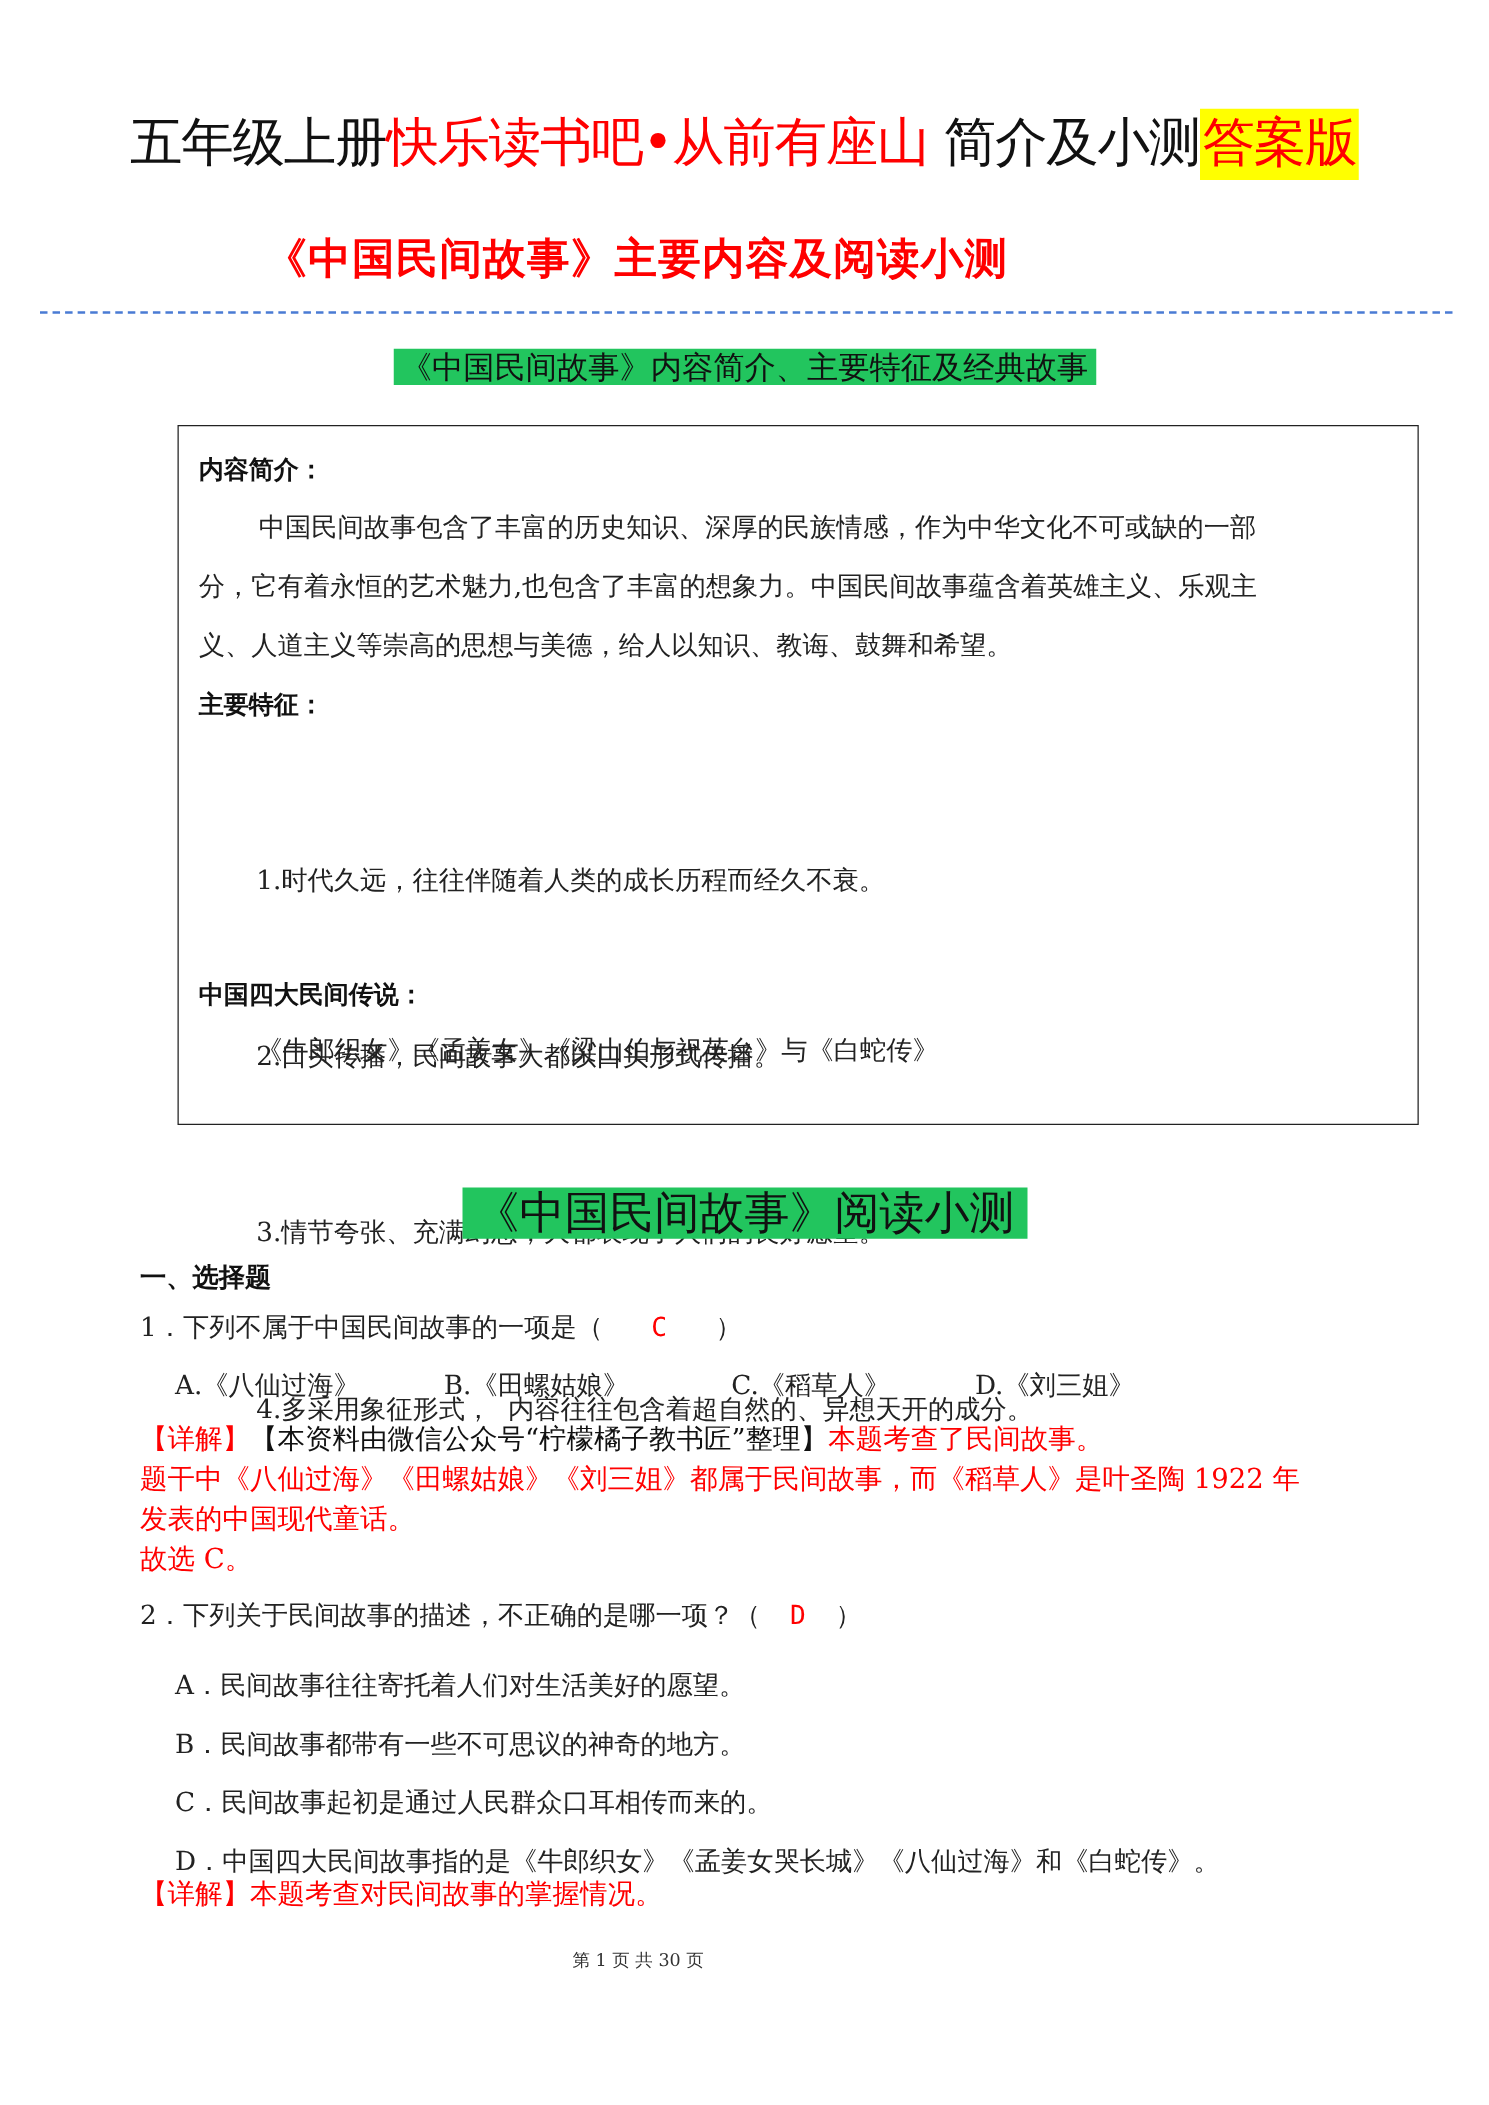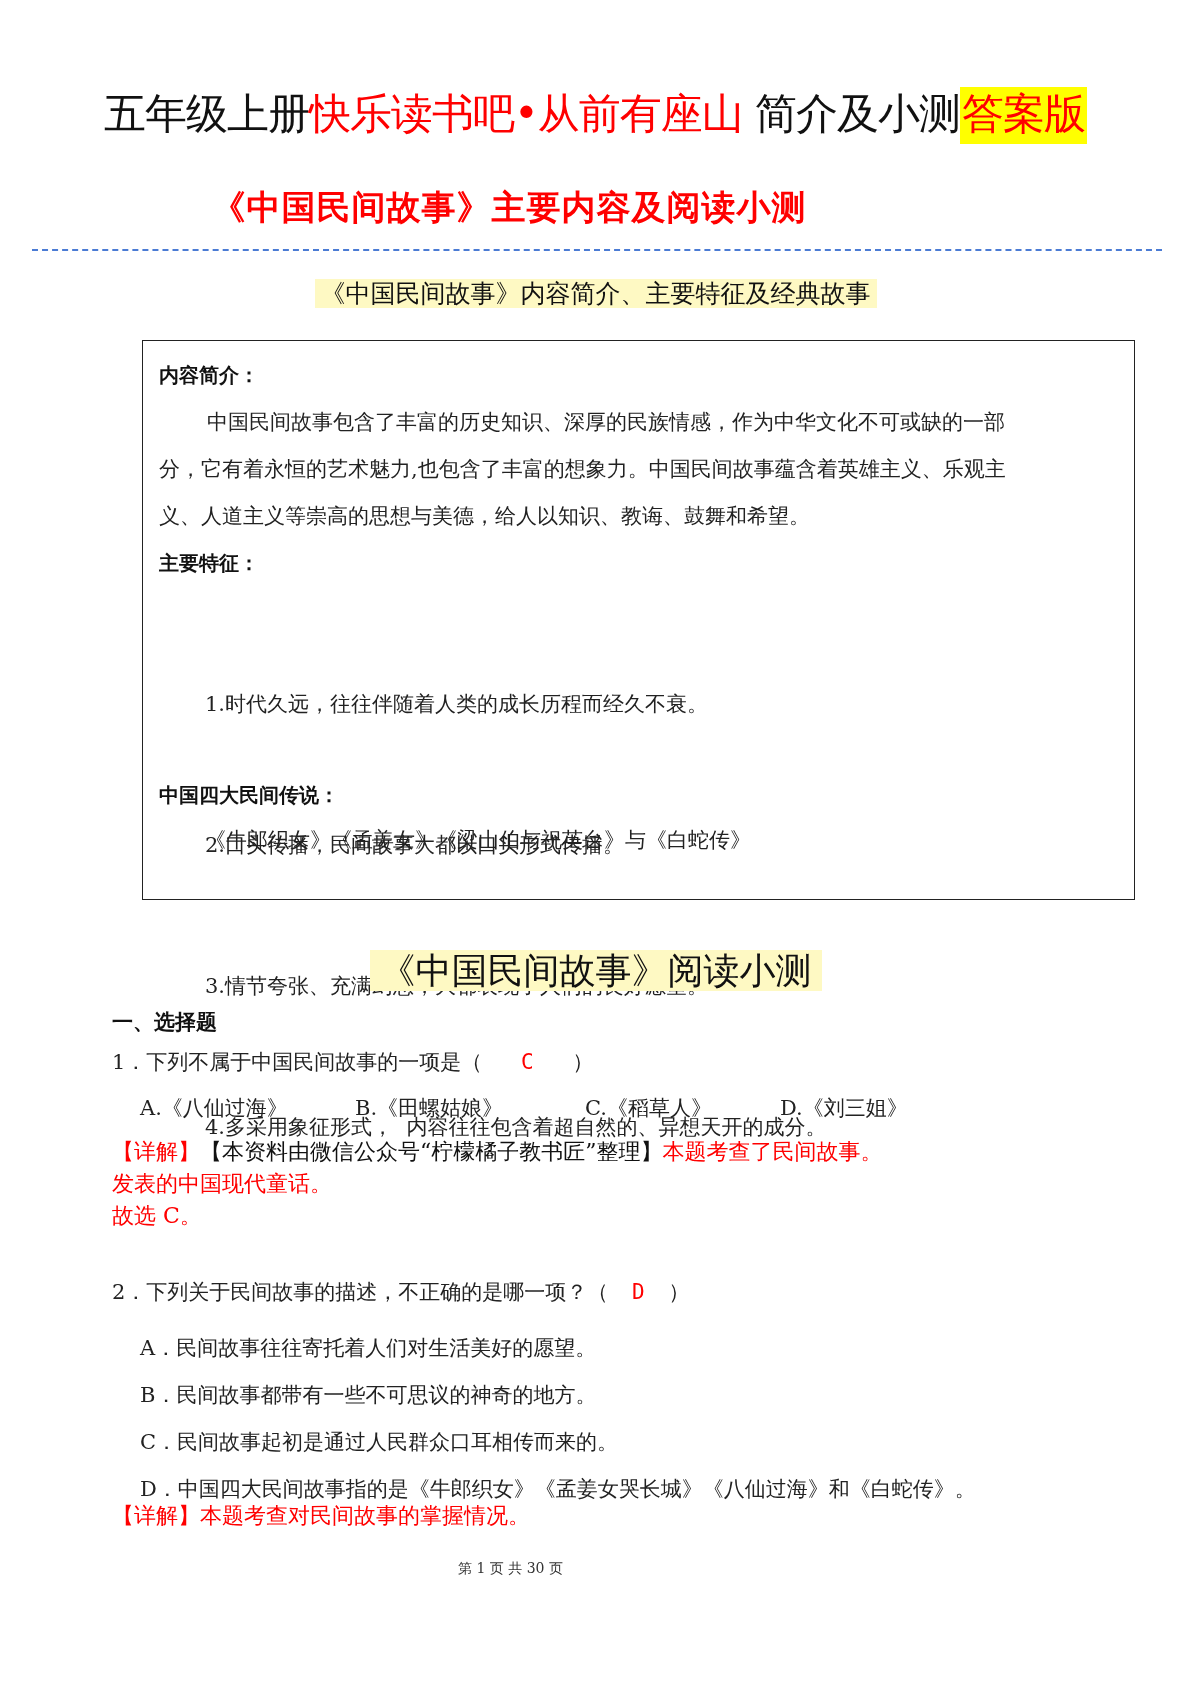--- a/index.html
+++ b/index.html
@@ -19,21 +19,21 @@
     left: 0; width: 1018px; top: 184px; text-align: center;
     font-family: "DejaVu Sans", "Liberation Sans", sans-serif;
     font-size: 34px; line-height: 46px; font-weight: bold; color: #ff0000; letter-spacing: 1px;
   }
   .dash {
     left: 32px; width: 1130px; top: 249px; height: 0;
     border-top: 2px dashed #4a7bd4;
   }
   .section-head {
     font-family: "DejaVu Sans", "Liberation Sans", sans-serif;
-    font-size: 25px; line-height: 36px; background: #fef9c3; padding: 0 6px; white-space: nowrap;
+    font-size: 25px; line-height: 36px; background: #22c55e; padding: 0 6px; white-space: nowrap;
   }
   .box {
     left: 103px; top: 340px; width: 993px; height: 560px;
     border: 1px solid #222; box-sizing: border-box; margin-left: 39px;
   }
   .label {
     font-family: "DejaVu Sans", "Liberation Sans", sans-serif;
     font-weight: bold; font-size: 20px; line-height: 28px;
   }
   .para {
@@ -86,20 +86,21 @@
 <div class="abs label" style="left:112px;top:1008px;font-size:21px;">一、选择题</div>
 
 <div class="abs q" style="left:112px;top:1047px;">
   <span>1．下列不属于中国民间故事的一项是（</span><span style="display:inline-block;width:90px;text-align:center;" class="ans">C</span><span>）</span>
 </div>
 <div class="abs q" style="left:140px;top:1093px;">
   <span style="display:inline-block;width:215px;">A.《八仙过海》</span><span style="display:inline-block;width:230px;">B.《田螺姑娘》</span><span style="display:inline-block;width:195px;">C.《稻草人》</span><span>D.《刘三姐》</span>
 </div>
 <div class="abs exp" style="left:112px;top:1136px;">
   <div><span>【详解】</span><span class="black">【本资料由微信公众号“柠檬橘子教书匠”整理】</span><span>本题考查了民间故事。</span></div>
+  <div>题干中《八仙过海》《田螺姑娘》《刘三姐》都属于民间故事，而《稻草人》是叶圣陶 1922 年</div>
   <div>发表的中国现代童话。</div>
   <div>故选 C。</div>
 </div>
 
 <div class="abs q" style="left:112px;top:1277px;">
   <span>2．下列关于民间故事的描述，不正确的是哪一项？（</span><span style="display:inline-block;width:60px;text-align:center;" class="ans">D</span><span>）</span>
 </div>
 <div class="abs q" style="left:140px;top:1325px;line-height:47px;">
   <div>A．民间故事往往寄托着人们对生活美好的愿望。</div>
   <div>B．民间故事都带有一些不可思议的神奇的地方。</div>

